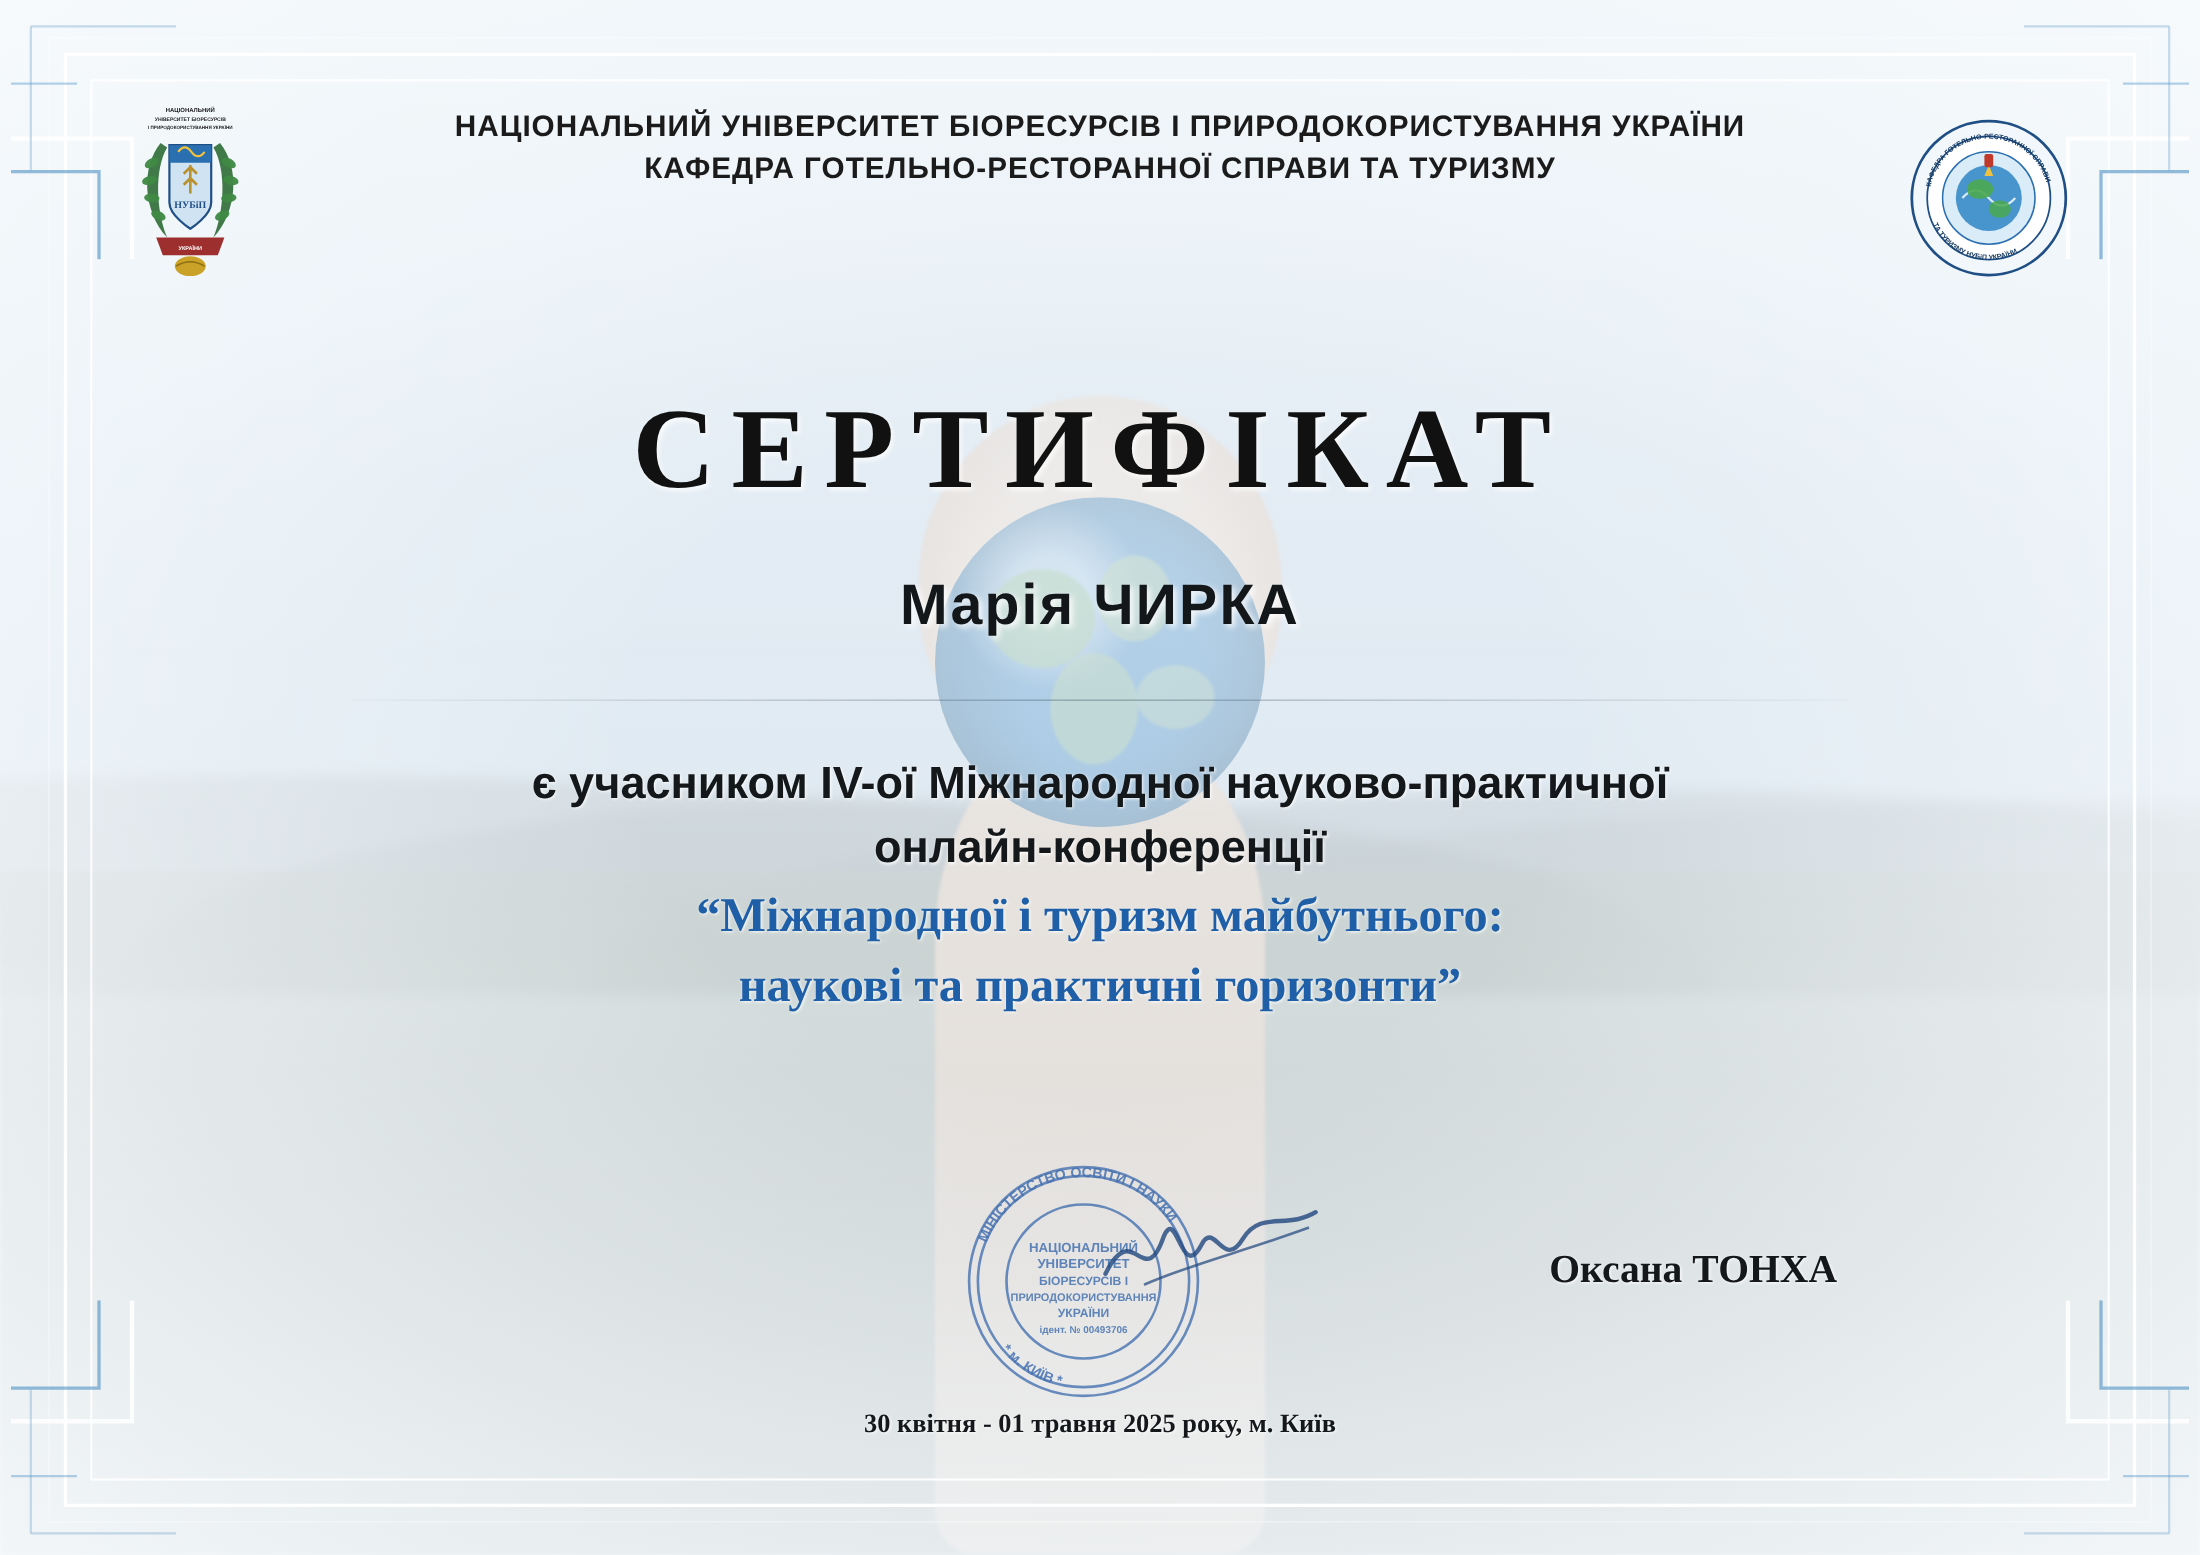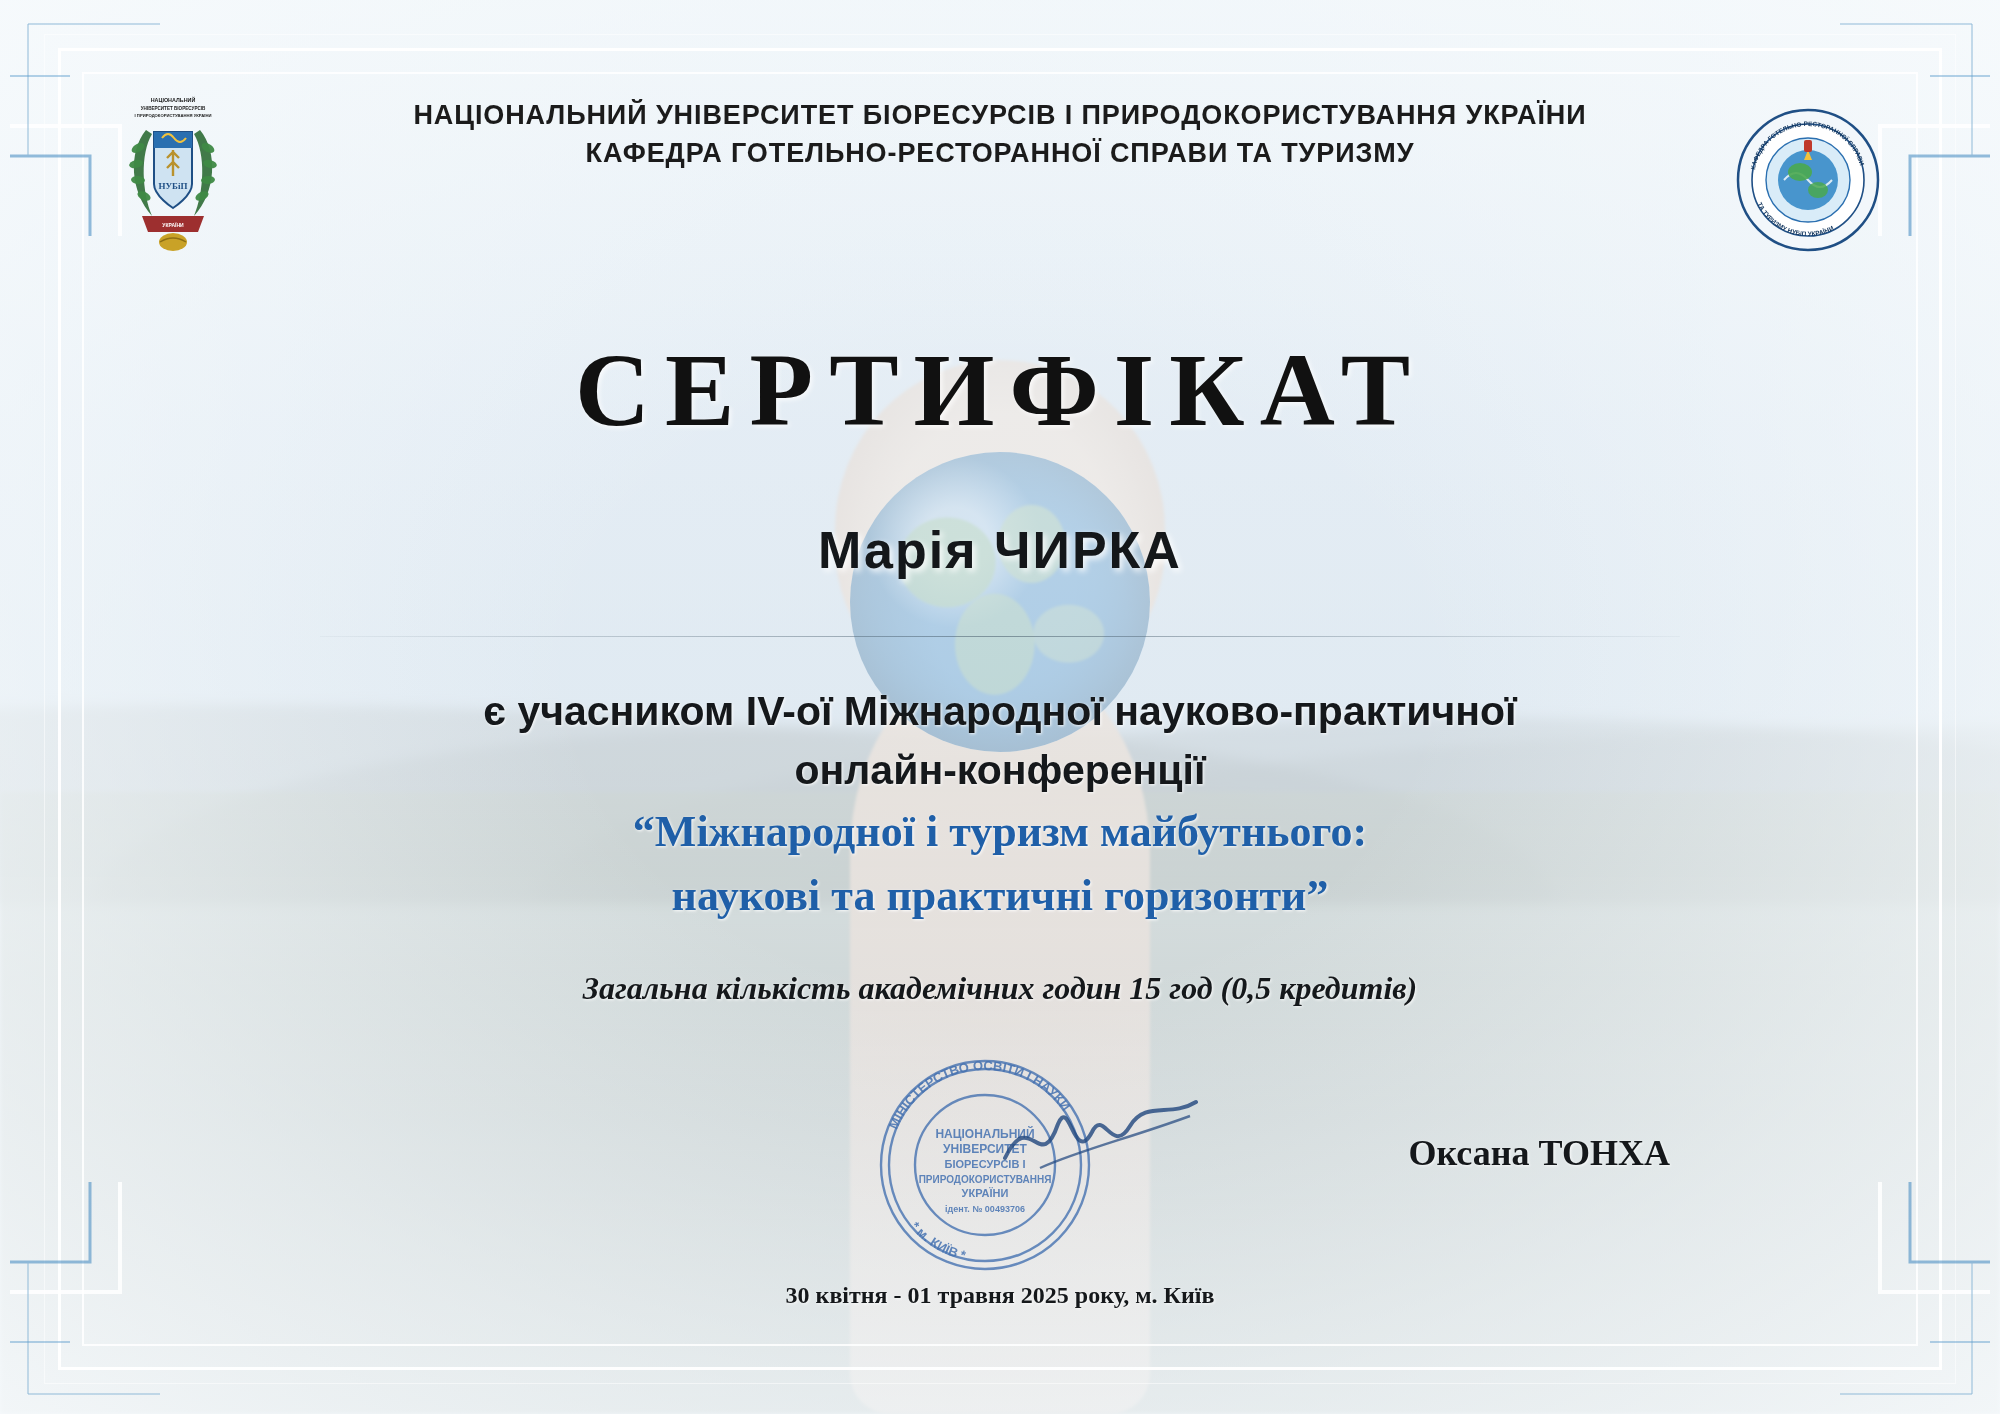--- a/index.html
+++ b/index.html
@@ -168,21 +168,21 @@
     right: 118px;
     top: 106px;
     width: 148px;
     height: 148px;
   }
 
   
   .title {
     position: absolute;
     left: 0; right: 0;
-    top: 330px;
+    top: 349px;
     text-align: center;
     font-family: "Liberation Serif", serif;
     font-weight: bold;
     font-size: 104px;
     letter-spacing: 15px;
     color: #111;
     text-shadow: 2px 2px 5px rgba(255,255,255,0.8);
   }
   .recipient {
     position: absolute;
@@ -423,21 +423,20 @@
   <div class="participant">
     <div>є учасником IV-ої Міжнародної науково-практичної</div>
     <div>онлайн-конференції</div>
   </div>
 
   <div class="conf-title">
     <div>“Міжнародної і туризм майбутнього:</div>
     <div>наукові та практичні горизонти”</div>
   </div>
 
-  <div class="hours">Загальна кількість академічних годин 15 год (0,5 кредитів)</div>
 
   <div class="sign-name">Оксана ТОНХА</div>
 
   <div class="stamp">
     <svg viewBox="0 0 250 250" xmlns="http://www.w3.org/2000/svg">
       <defs>
         <path id="stampOuter" d="M 30,125 A 95,95 0 0 1 220,125"></path>
         <path id="stampOuterB" d="M 28,125 A 97,97 0 0 0 222,125"></path>
       </defs>
       <g fill="none" stroke="#2a5ea8" stroke-width="2.4" opacity="0.8">

